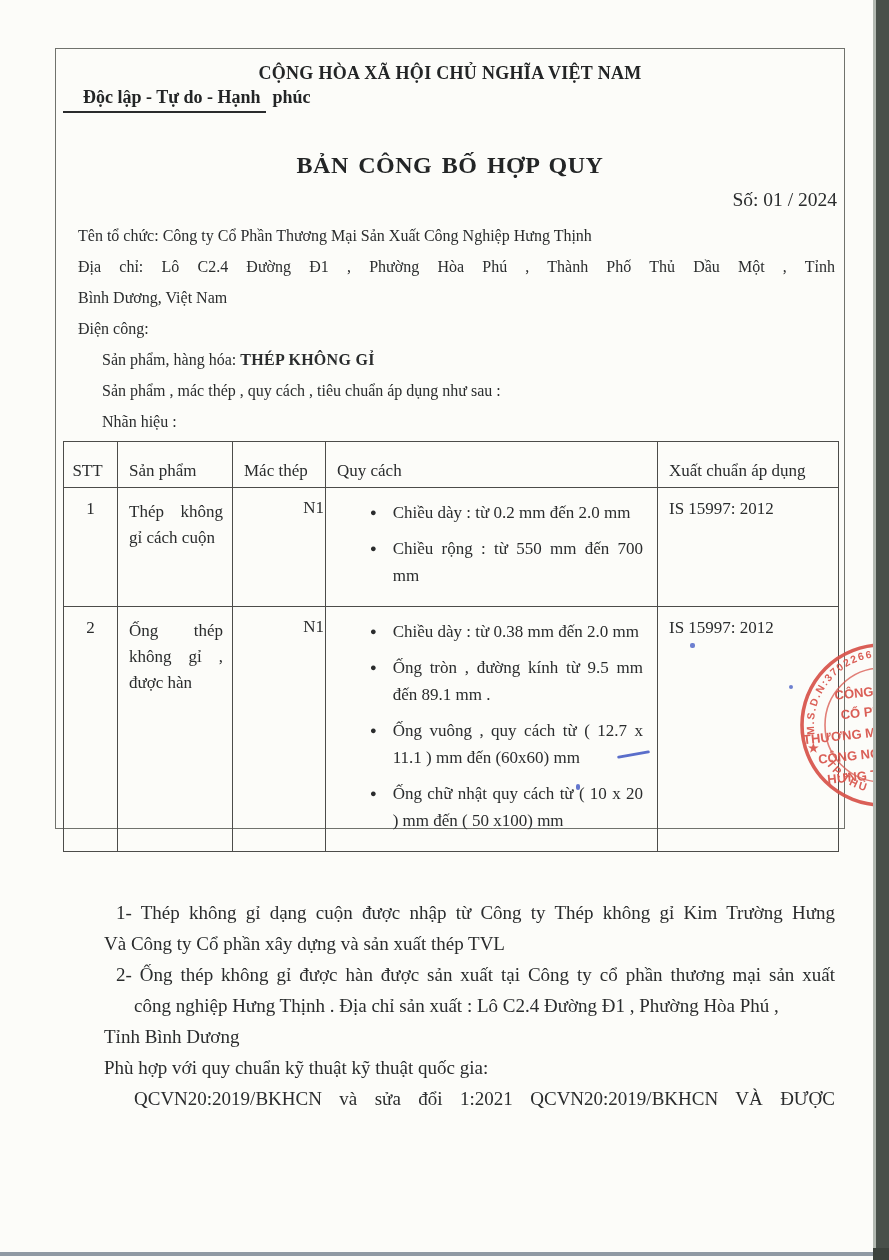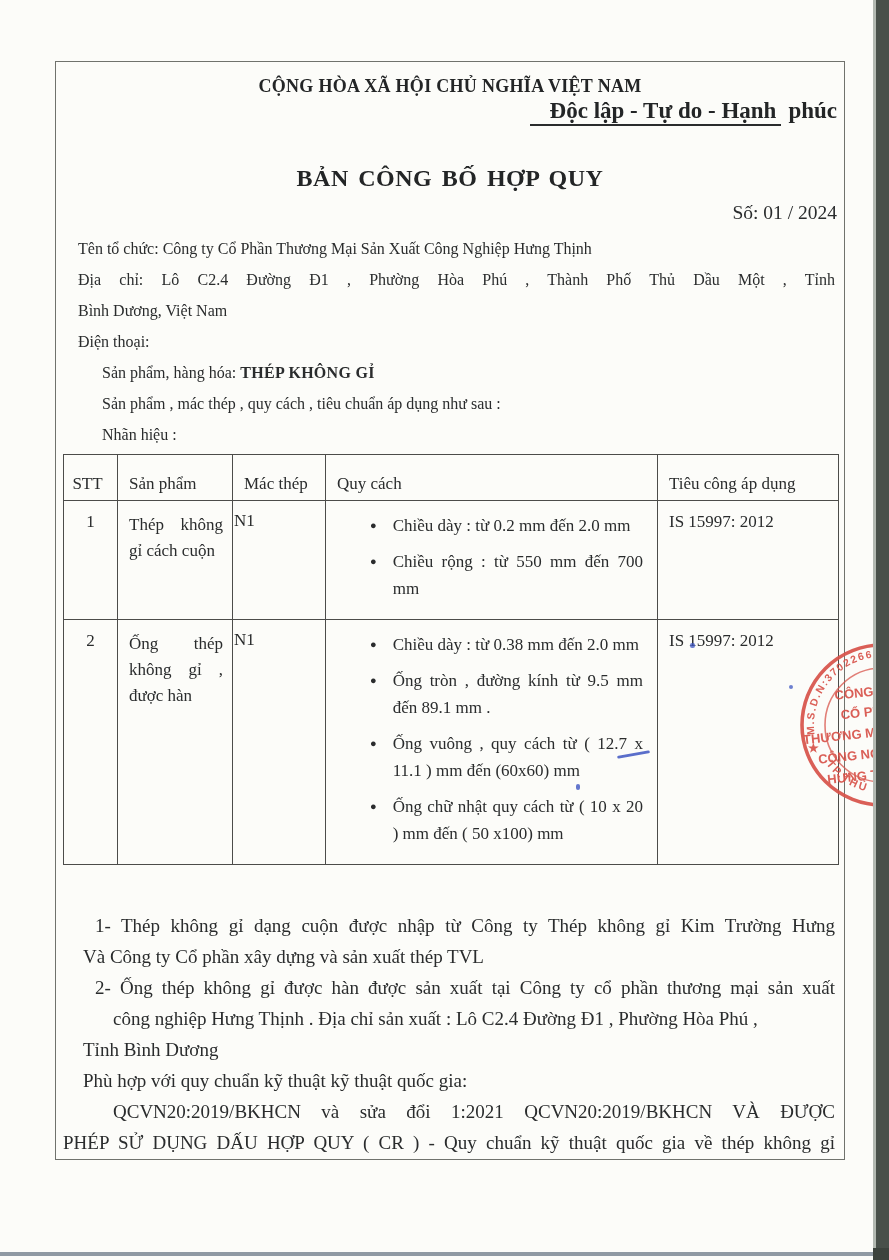--- a/index.html
+++ b/index.html
@@ -6,32 +6,32 @@
   .scan{
     position:relative;
     width:889px;height:1260px;
     background:#fcfcf9;
     overflow:hidden;
     font-family:"Liberation Serif","DejaVu Serif",serif;
     color:#2a2c2d;
   }
   
   .page-frame{
-    position:absolute;left:55px;top:61px;
-    width:790px;height:1099px;
+    position:absolute;left:55px;top:48px;
+    width:790px;height:781px;
     border:1.5px solid #70726d;
     box-sizing:border-box;
     padding:13px 7px 0 7px;
   }
   
   .nat-title{
     text-align:center;font-weight:bold;font-size:18px;line-height:23px;
     letter-spacing:.3px;color:#232526;
   }
-  .motto{text-align:right;font-weight:bold;font-size:23px;line-height:25px;color:#232526;}
+  .motto{text-align:left;font-weight:bold;font-size:18px;line-height:25px;color:#232526;}
   .motto-u{display:inline-block;border-bottom:2.2px solid #2a2c2d;padding:0 5px 1px 20px;}
   .motto-tail{margin-left:7px;}
   .doc-title{
     text-align:center;font-weight:bold;font-size:24px;line-height:30px;
     margin-top:37px;letter-spacing:.5px;word-spacing:3px;color:#232526;
   }
   .doc-no{text-align:right;font-size:19.5px;line-height:26px;margin-top:7px;}
   
   .info{margin-top:7px;font-size:16px;}
   .info .ln{line-height:31px;}
@@ -49,30 +49,30 @@
   .spec-table col.c3{width:93px}.spec-table col.c4{width:332px}
   .spec-table col.c5{width:181px}
   .spec-table th,.spec-table td{
     border:1.4px solid #4c4c4a;vertical-align:top;
     font-weight:normal;box-sizing:border-box;
   }
   .spec-table th{height:46px;text-align:left;padding:19px 6px 0 11px;white-space:nowrap;}
   .spec-table th.h-stt{text-align:center;padding-left:0;}
   td.c-stt{text-align:center;padding-top:11px;}
   td.c-prod{padding:11px 9px 0 11px;text-align:justify;line-height:26px;}
-  td.c-grade{text-align:left;padding-top:10px;}
+  td.c-grade{text-align:right;padding-top:10px;}
   td.c-std{padding:11px 4px 0 11px;}
   td.c-specs{padding:11px 14px 8px 44px;}
   tr.r1 td{height:92px;}
   tr.r2 td{height:239px;}
   .spec{display:flex;margin-bottom:9px;}
   .blt{font-size:11px;line-height:26px;margin-right:16px;flex:0 0 auto;}
   .spec-text{flex:1;line-height:27px;text-align:justify;}
   
-  .notes{margin-top:45px;font-size:19px;}
+  .notes{margin-top:45px;font-size:19px;margin-left:21px;}
   .notes .ln{line-height:31px;}
   .ind20{margin-left:20px;}
   .ind32{margin-left:32px;}
   .ind50{margin-left:50px;}
   
   .edge-right{
     position:absolute;right:0;top:0;width:13px;height:1260px;
     background:#49504a;z-index:30;
   }
   .edge-right-soft{
@@ -108,41 +108,41 @@
       <span class="motto-u">Độc lập - Tự do - Hạnh</span><span class="motto-tail">phúc</span>
     </div>
 
     <div class="doc-title">BẢN CÔNG BỐ HỢP QUY</div>
     <div class="doc-no">Số: 01 / 2024</div>
 
     <div class="info">
       <div class="ln ml15">Tên tổ chức: Công ty Cổ Phần Thương Mại Sản Xuất Công Nghiệp Hưng Thịnh</div>
       <div class="ln ml15 stretch">Địa chỉ: Lô C2.4 Đường Đ1 , Phường Hòa Phú , Thành Phố Thủ Dầu Một , Tỉnh</div>
       <div class="ln ml15">Bình Dương, Việt Nam</div>
-      <div class="ln ml15">Điện thoại:</div>
+      <div class="ln ml15">Điện công:</div>
       <div class="ln ml25"><span>Sản phẩm, hàng hóa: </span><span class="prod-val">THÉP KHÔNG GỈ</span></div>
       <div class="ln ml25">Sản phẩm , mác thép , quy cách , tiêu chuẩn áp dụng như sau :</div>
       <div class="ln ml25">Nhãn hiệu :</div>
     </div>
 
     <table class="spec-table">
       <colgroup>
           <col class="c1">
           <col class="c2">
           <col class="c3">
           <col class="c4">
           <col class="c5">
         </colgroup>
       <thead>
         <tr>
           <th class="h-stt">STT</th>
           <th>Sản phẩm</th>
           <th>Mác thép</th>
           <th>Quy cách</th>
-          <th>Tiêu công áp dụng</th>
+          <th>Xuất chuẩn áp dụng</th>
         </tr>
       </thead>
       <tbody>
         <tr class="r1">
           <td class="c-stt">1</td>
           <td class="c-prod">Thép không gỉ cách cuộn</td>
           <td class="c-grade">N1</td>
           <td class="c-specs">
             <div class="spec">
                 <span class="blt">●</span>
@@ -183,21 +183,20 @@
     </table>
 
     <div class="notes">
       <div class="ln ind32 stretch">1-  Thép không gỉ dạng cuộn được nhập từ Công ty Thép không gỉ Kim Trường Hưng</div>
       <div class="ln ind20">Và Công ty Cổ phần xây dựng và sản xuất thép TVL</div>
       <div class="ln ind32 stretch">2-  Ống thép không gỉ được hàn được sản xuất tại Công ty cổ phần thương mại sản xuất</div>
       <div class="ln ind50">công nghiệp Hưng Thịnh . Địa chỉ sản xuất : Lô C2.4 Đường Đ1 , Phường Hòa Phú ,</div>
       <div class="ln ind20">Tỉnh Bình Dương</div>
       <div class="ln ind20">Phù hợp với quy chuẩn kỹ thuật kỹ thuật quốc gia:</div>
       <div class="ln ind50 stretch">QCVN20:2019/BKHCN và sửa đổi 1:2021 QCVN20:2019/BKHCN VÀ ĐƯỢC</div>
-      <div class="ln stretch">PHÉP SỬ DỤNG DẤU HỢP QUY ( CR ) -  Quy chuẩn kỹ thuật quốc gia về thép không gỉ</div>
     </div>
 
   </div>
 
   <svg class="stamp" width="226" height="230" viewBox="0 0 226 230">
     <defs>
       <path id="arcTop" d="M 45 121.8 A 68 68 0 0 1 146 51.1" fill="none"></path>
       <path id="arcBot" d="M 56.3 149 A 68 68 0 0 0 167.7 149" fill="none"></path>
     </defs>
     <g stroke="#d8544b" fill="none">

